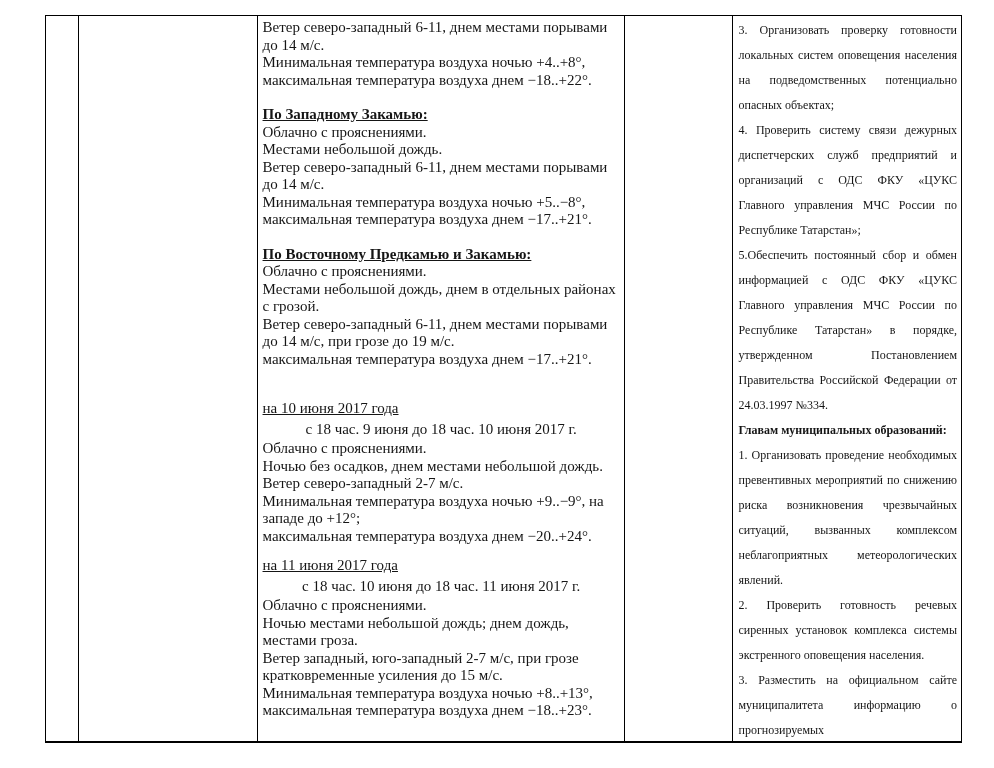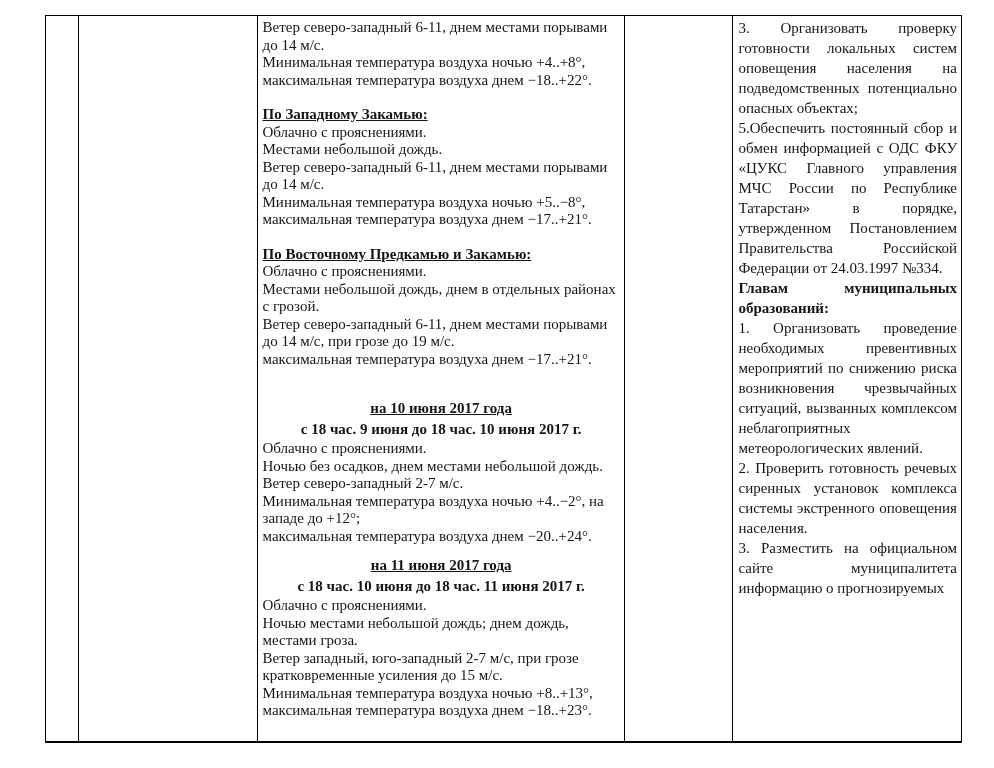--- a/index.html
+++ b/index.html
@@ -26,28 +26,28 @@
   .c2 { width:179px; }
   .c3 { width:368px; padding:3px 4px 0 5px; }
   .c4 { width:108px; }
   .c5 { width:229px; padding:2px 4px 0 6px; }
 
   
   .fl { font-size:15px; line-height:17.5px; white-space:nowrap; }
   .fl.n  { font-weight:normal; }
   .fl.b  { font-weight:normal; }
   .fl.h  { font-weight:bold; text-decoration:underline; }
-  .fl.cu { font-weight:bold; text-decoration:underline; text-align:center; line-height:21px; white-space:normal; }
-  .fl.c  { font-weight:bold; text-align:center; line-height:21px; white-space:normal; }
+  .fl.cu { font-weight:normal; text-decoration:underline; line-height:21px; white-space:normal; }
+  .fl.c  { font-weight:normal; text-align:center; line-height:21px; white-space:normal; }
   .fl.blank-s { height:17px; }
   .fl.blank-d { height:15px; }
   .fl.blank-e { height:10px; }
 
   
-  .ip { font-size:15px; line-height:20px; text-align:justify; }
+  .ip { font-size:12px; line-height:25px; text-align:justify; }
   .ip.ph { font-weight:bold; }
 </style>
 </head>
 <body>
 
 <div class="page">
   <div class="doc-table">
     <div class="col c1"></div>
     <div class="col c2"></div>
     <div class="col c3">
@@ -72,39 +72,40 @@
           <div class="fl n">Ветер северо-западный 6-11, днем местами порывами</div>
           <div class="fl n">до 14 м/с, при грозе до 19 м/с.</div>
           <div class="fl n">максимальная температура воздуха днем −17..+21°.</div>
           <div class="fl blank-d"></div>
           <div class="fl blank-d"></div>
           <div class="fl cu">на 10 июня 2017 года</div>
           <div class="fl c">с 18 час. 9 июня до 18 час. 10 июня 2017 г.</div>
           <div class="fl n">Облачно с прояснениями.</div>
           <div class="fl n">Ночью без осадков, днем местами небольшой дождь.</div>
           <div class="fl n">Ветер северо-западный 2-7 м/с.</div>
-          <div class="fl n">Минимальная температура воздуха ночью +4..−2°, на</div>
+          <div class="fl n">Минимальная температура воздуха ночью +9..−9°, на</div>
           <div class="fl n">западе до +12°;</div>
           <div class="fl n">максимальная температура воздуха днем −20..+24°.</div>
           <div class="fl blank-e"></div>
           <div class="fl cu">на 11 июня 2017 года</div>
           <div class="fl c">с 18 час. 10 июня до 18 час. 11 июня 2017 г.</div>
           <div class="fl n">Облачно с прояснениями.</div>
           <div class="fl b">Ночью местами небольшой дождь; днем дождь,</div>
           <div class="fl b">местами гроза.</div>
           <div class="fl b">Ветер западный, юго-западный 2-7 м/с, при грозе</div>
           <div class="fl b">кратковременные усиления до 15 м/с.</div>
           <div class="fl n">Минимальная температура воздуха ночью +8..+13°,</div>
           <div class="fl n">максимальная температура воздуха днем −18..+23°.</div>
         </div>
     </div>
     <div class="col c4"></div>
     <div class="col c5">
       <div>
           <div class="ip p">3. Организовать проверку готовности локальных систем оповещения населения на подведомственных потенциально опасных объектах;</div>
+          <div class="ip p">4. Проверить систему связи дежурных диспетчерских служб предприятий и организаций с ОДС ФКУ «ЦУКС Главного управления МЧС России по Республике Татарстан»;</div>
           <div class="ip p">5.Обеспечить постоянный сбор и обмен информацией с ОДС ФКУ «ЦУКС Главного управления МЧС России по Республике Татарстан» в порядке, утвержденном Постановлением Правительства Российской Федерации от 24.03.1997 №334.</div>
           <div class="ip ph">Главам муниципальных образований:</div>
           <div class="ip p">1. Организовать проведение необходимых превентивных мероприятий по снижению риска возникновения чрезвычайных ситуаций, вызванных комплексом неблагоприятных метеорологических явлений.</div>
           <div class="ip p">2. Проверить готовность речевых сиренных установок комплекса системы экстренного оповещения населения.</div>
           <div class="ip p">3. Разместить на официальном сайте муниципалитета информацию о прогнозируемых</div>
         </div>
     </div>
   </div>
 </div>
 

